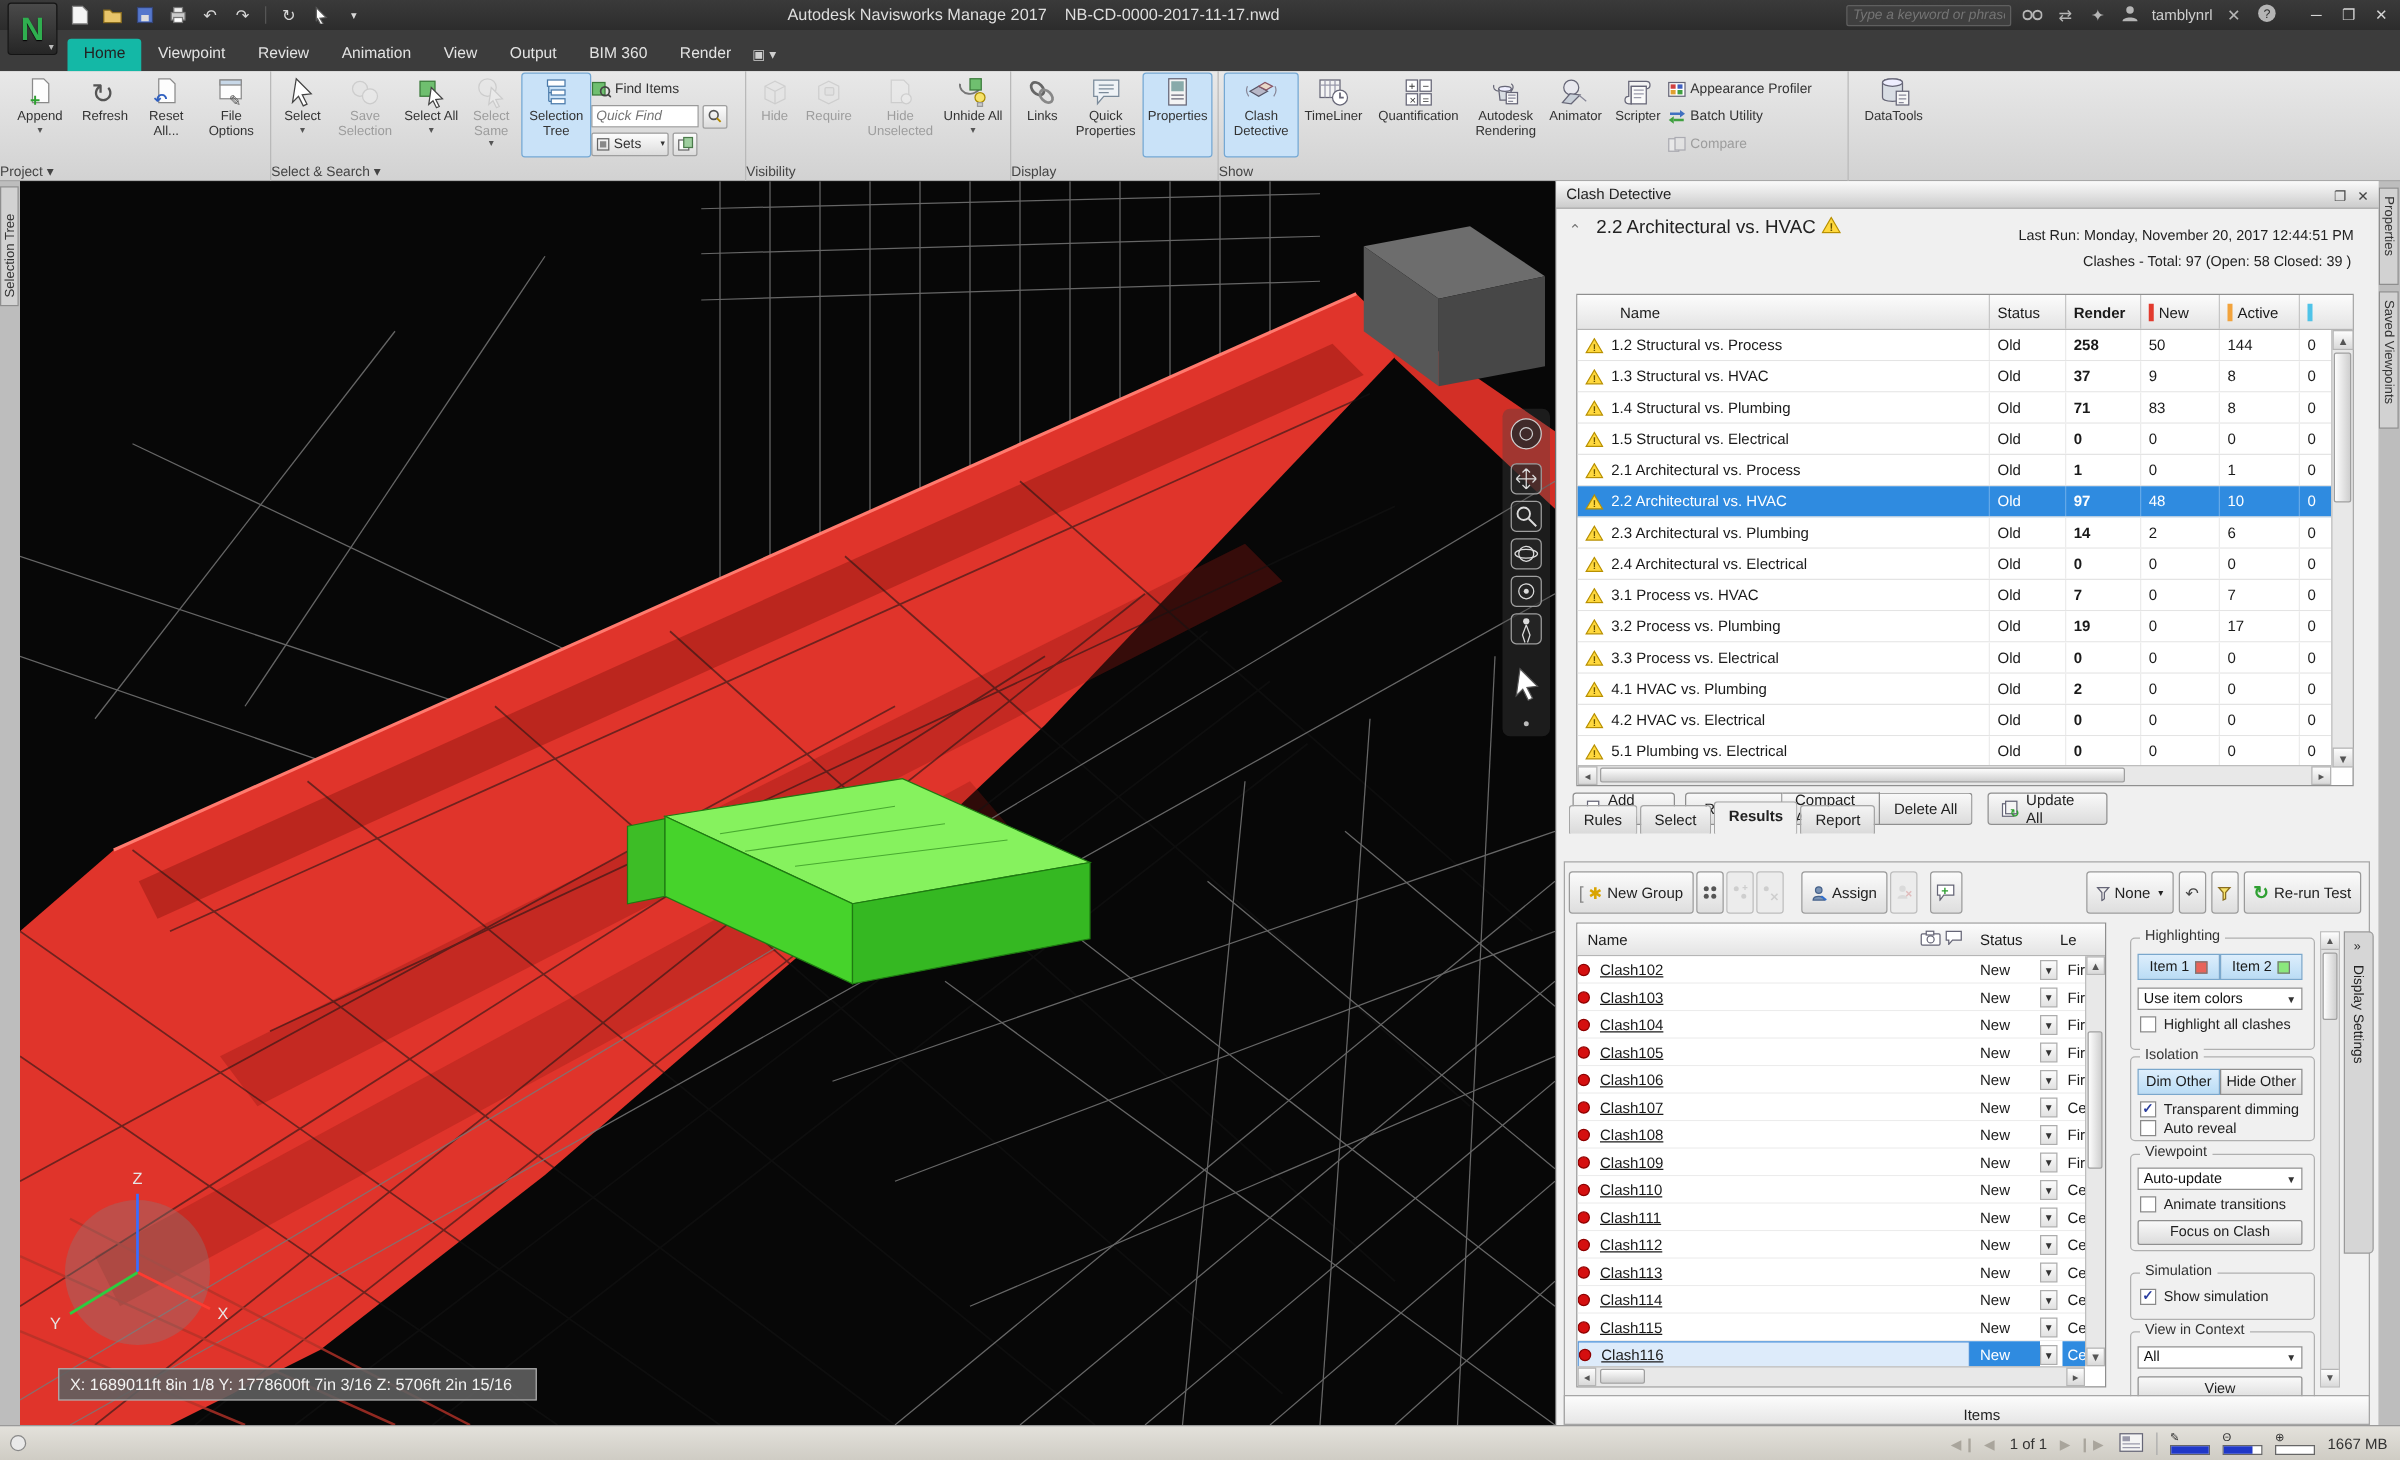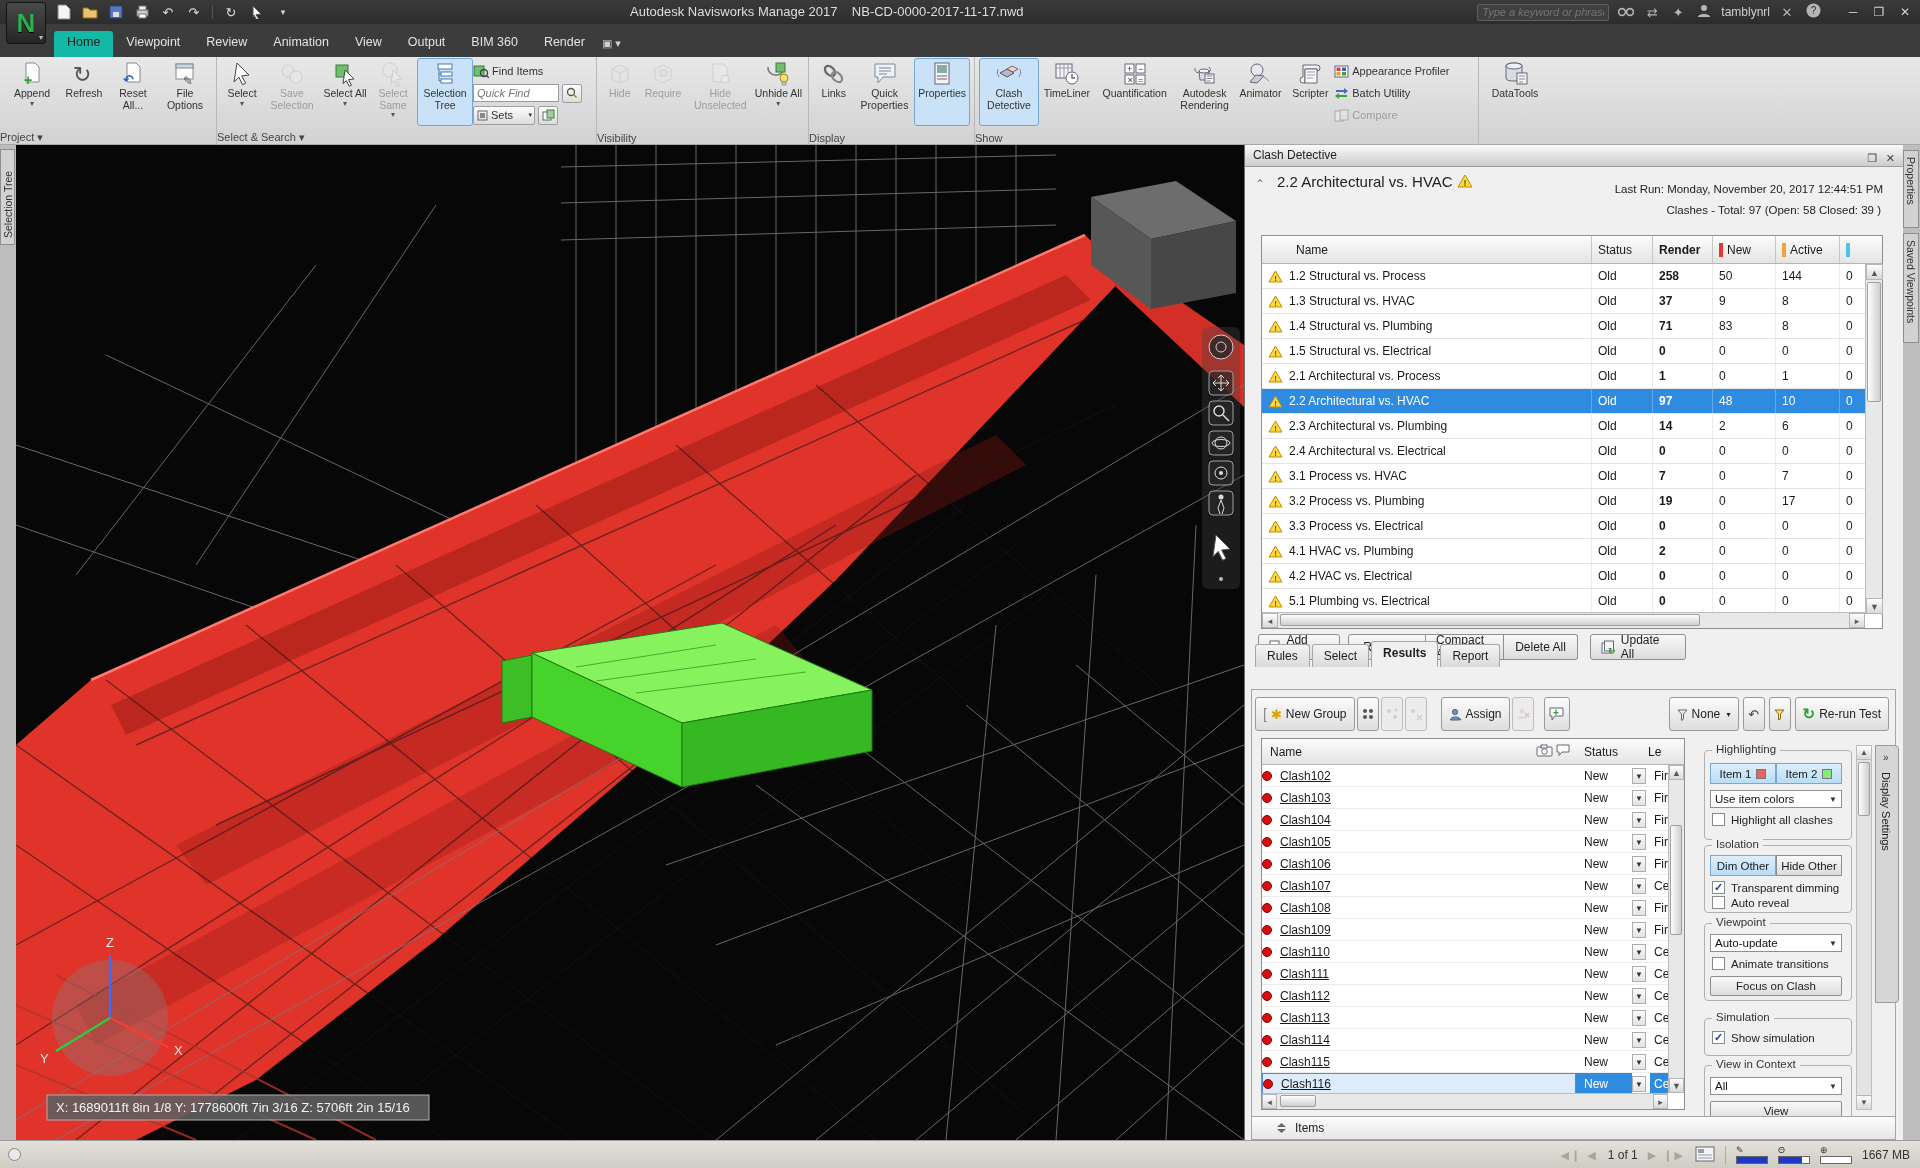--- a/index.html
+++ b/index.html
@@ -170,21 +170,21 @@
     align-items:center; justify-content:center; color:#222; }
 
   .panel-vscroll { position:absolute; left:611px; top:600px; width:16px; height:365px; background:#e3e3e3; border:1px solid #bdbdbd; }
   .ds-tab { position:absolute; left:630px; top:600px; width:24px; height:258px; background:#d6d6d6;
     border:1px solid #9a9a9a; border-radius:0 4px 4px 0; }
   .ds-tab .txt { position:absolute; left:4px; top:26px; writing-mode:vertical-rl; font-size:11px; color:#222; }
   .ds-tab .chev2 { position:absolute; left:7px; top:6px; font-size:10px; color:#333; }
 
   .itemsbar { position:absolute; left:6px; top:971px; width:645px; height:24px;
     background:linear-gradient(#fcfcfc,#e6e6e6); border:1px solid #a6a6a6; display:flex;
-    align-items:center; gap:8px; padding-left:24px; font-size:12px; color:#222; z-index:5; }
+    align-items:center; gap:8px; padding-left:24px; font-size:12px; color:#222; z-index:5;flex-direction:column; }
 
   
   .statusbar { position:absolute; left:0; top:1140px; width:1920px; height:28px;
     background:linear-gradient(#e3e1db,#cfccc4); border-top:1px solid #9a9a9a; font-size:12px; color:#333; }
   .autosave { position:absolute; left:28px; top:6px; white-space:nowrap; }
   .sb-ic { position:absolute; left:8px; top:7px; width:13px; height:13px; border:1px solid #888;
     border-radius:50%; background:#e9e9e9; }
   .sb-right { position:absolute; right:10px; top:0; height:28px; display:flex; align-items:center; gap:10px; }
   .navg { color:#a9a59c; font-size:11px; letter-spacing:2px; }
   .pgtxt { color:#333; }

